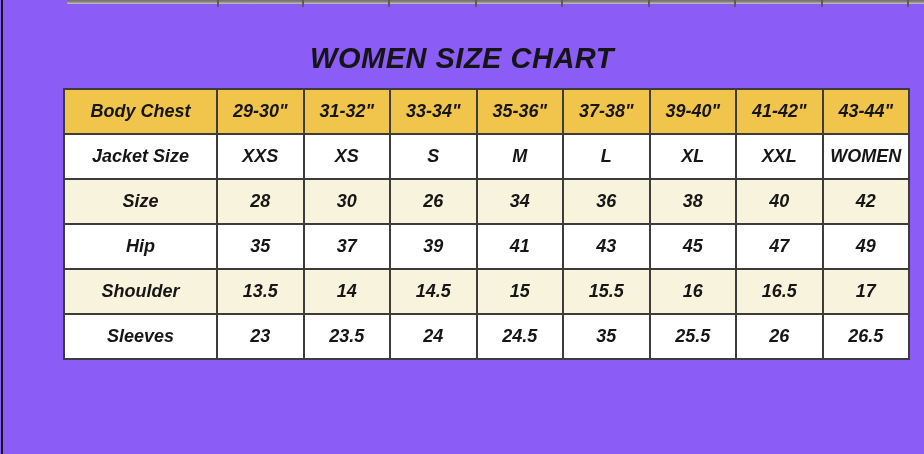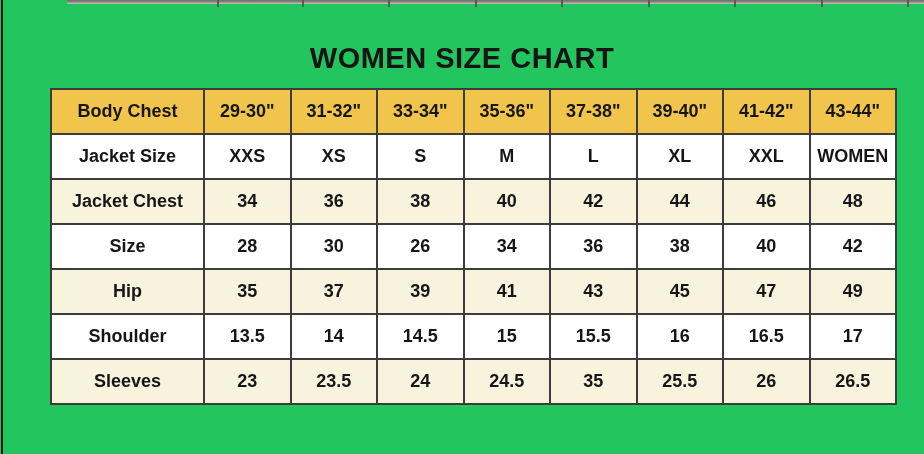--- a/index.html
+++ b/index.html
@@ -3,22 +3,23 @@
 <meta charset="utf-8">
 <style>
   * { margin: 0; padding: 0; box-sizing: border-box; }
   html, body { background: #ffffff; }
   body { font-family: "Liberation Sans", sans-serif; }
 
   .canvas {
     position: relative;
     width: 924px;
     height: 454px;
-    background: #22c55e;
+    background: #8b5cf6;
     overflow: hidden;
+    font-style: italic;
   }
 
   
   .page-edge-line {
     position: absolute;
     left: 1px; top: 0;
     width: 2px; height: 454px;
     background: #161616;
   }
 
@@ -42,21 +43,21 @@
     width: 100%;
     text-align: center;
     font-size: 29px;
     font-weight: bold;
     letter-spacing: 0.5px;
     color: #151515;
   }
 
   table.size-chart {
     position: absolute;
-    left: 50px; top: 88px;
+    left: 63px; top: 88px;
     width: 845px;
     border-collapse: collapse;
     table-layout: fixed;
     font-weight: bold;
     color: #161616;
     padding-left: 44px;
   }
   table.size-chart th,
   table.size-chart td {
     border: 2px solid #3d3c3a;
@@ -125,31 +126,20 @@
         <td>XXS</td>
         <td>XS</td>
         <td>S</td>
         <td>M</td>
         <td>L</td>
         <td>XL</td>
         <td>XXL</td>
         <td>WOMEN</td>
       </tr>
       <tr>
-        <td>Jacket Chest</td>
-        <td>34</td>
-        <td>36</td>
-        <td>38</td>
-        <td>40</td>
-        <td>42</td>
-        <td>44</td>
-        <td>46</td>
-        <td>48</td>
-      </tr>
-      <tr>
         <td>Size</td>
         <td>28</td>
         <td>30</td>
         <td>26</td>
         <td>34</td>
         <td>36</td>
         <td>38</td>
         <td>40</td>
         <td>42</td>
       </tr>

